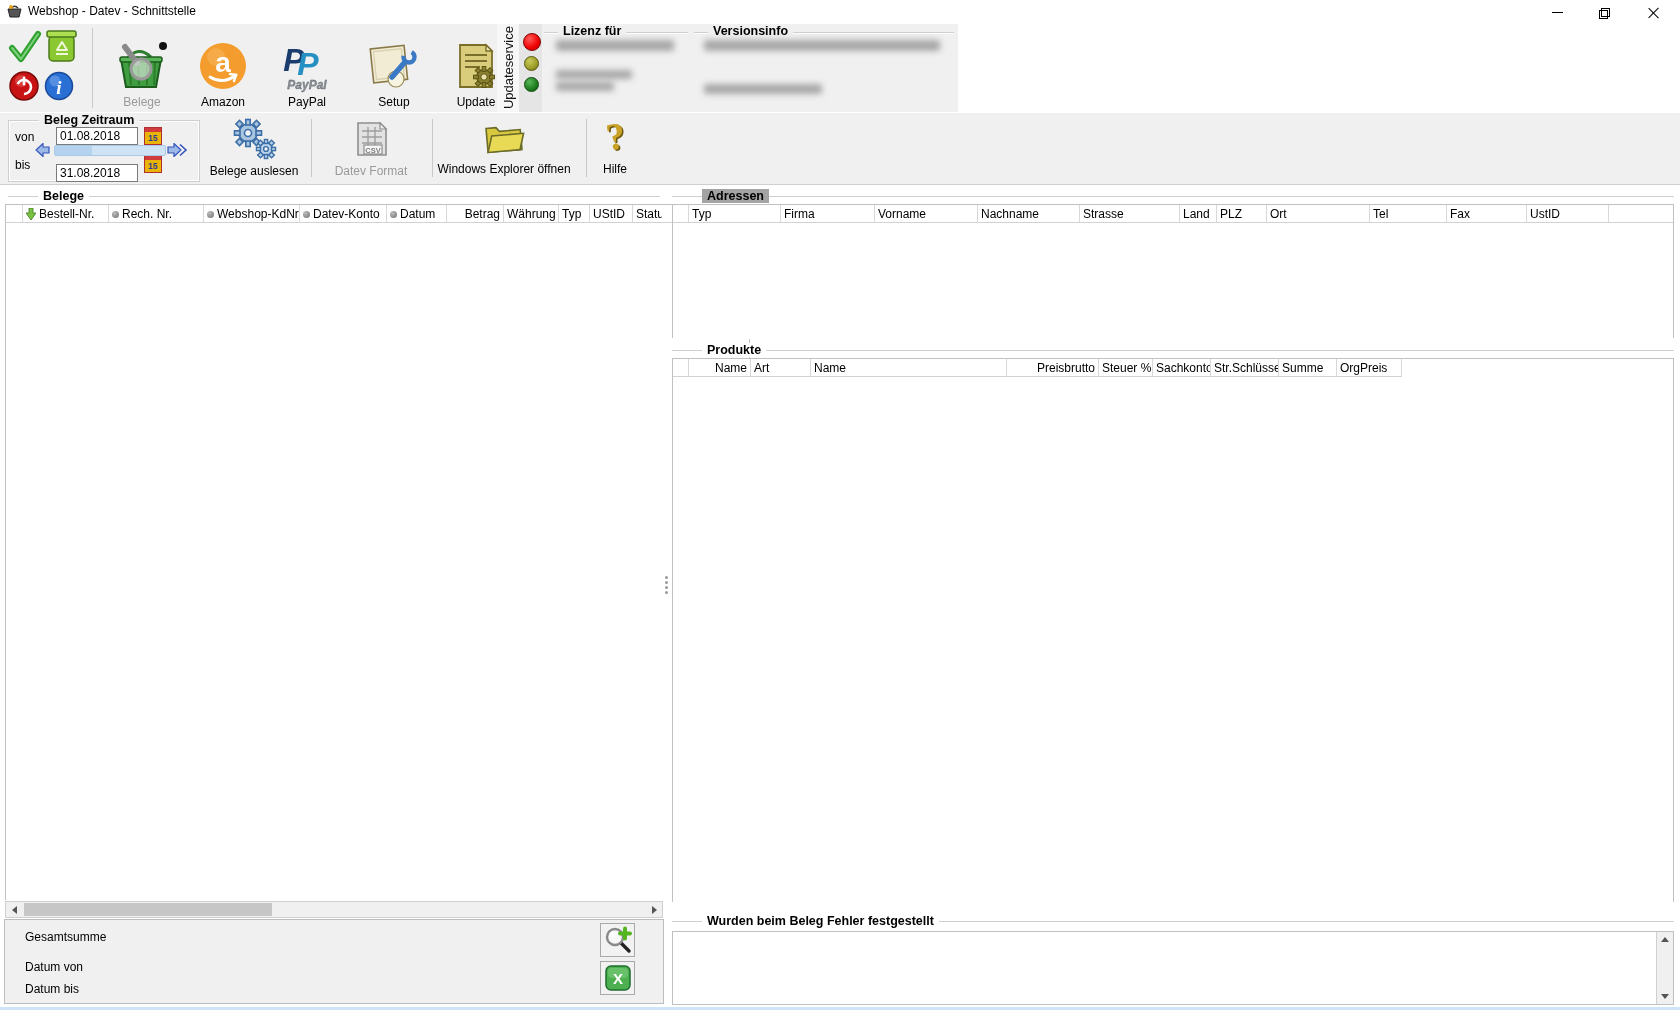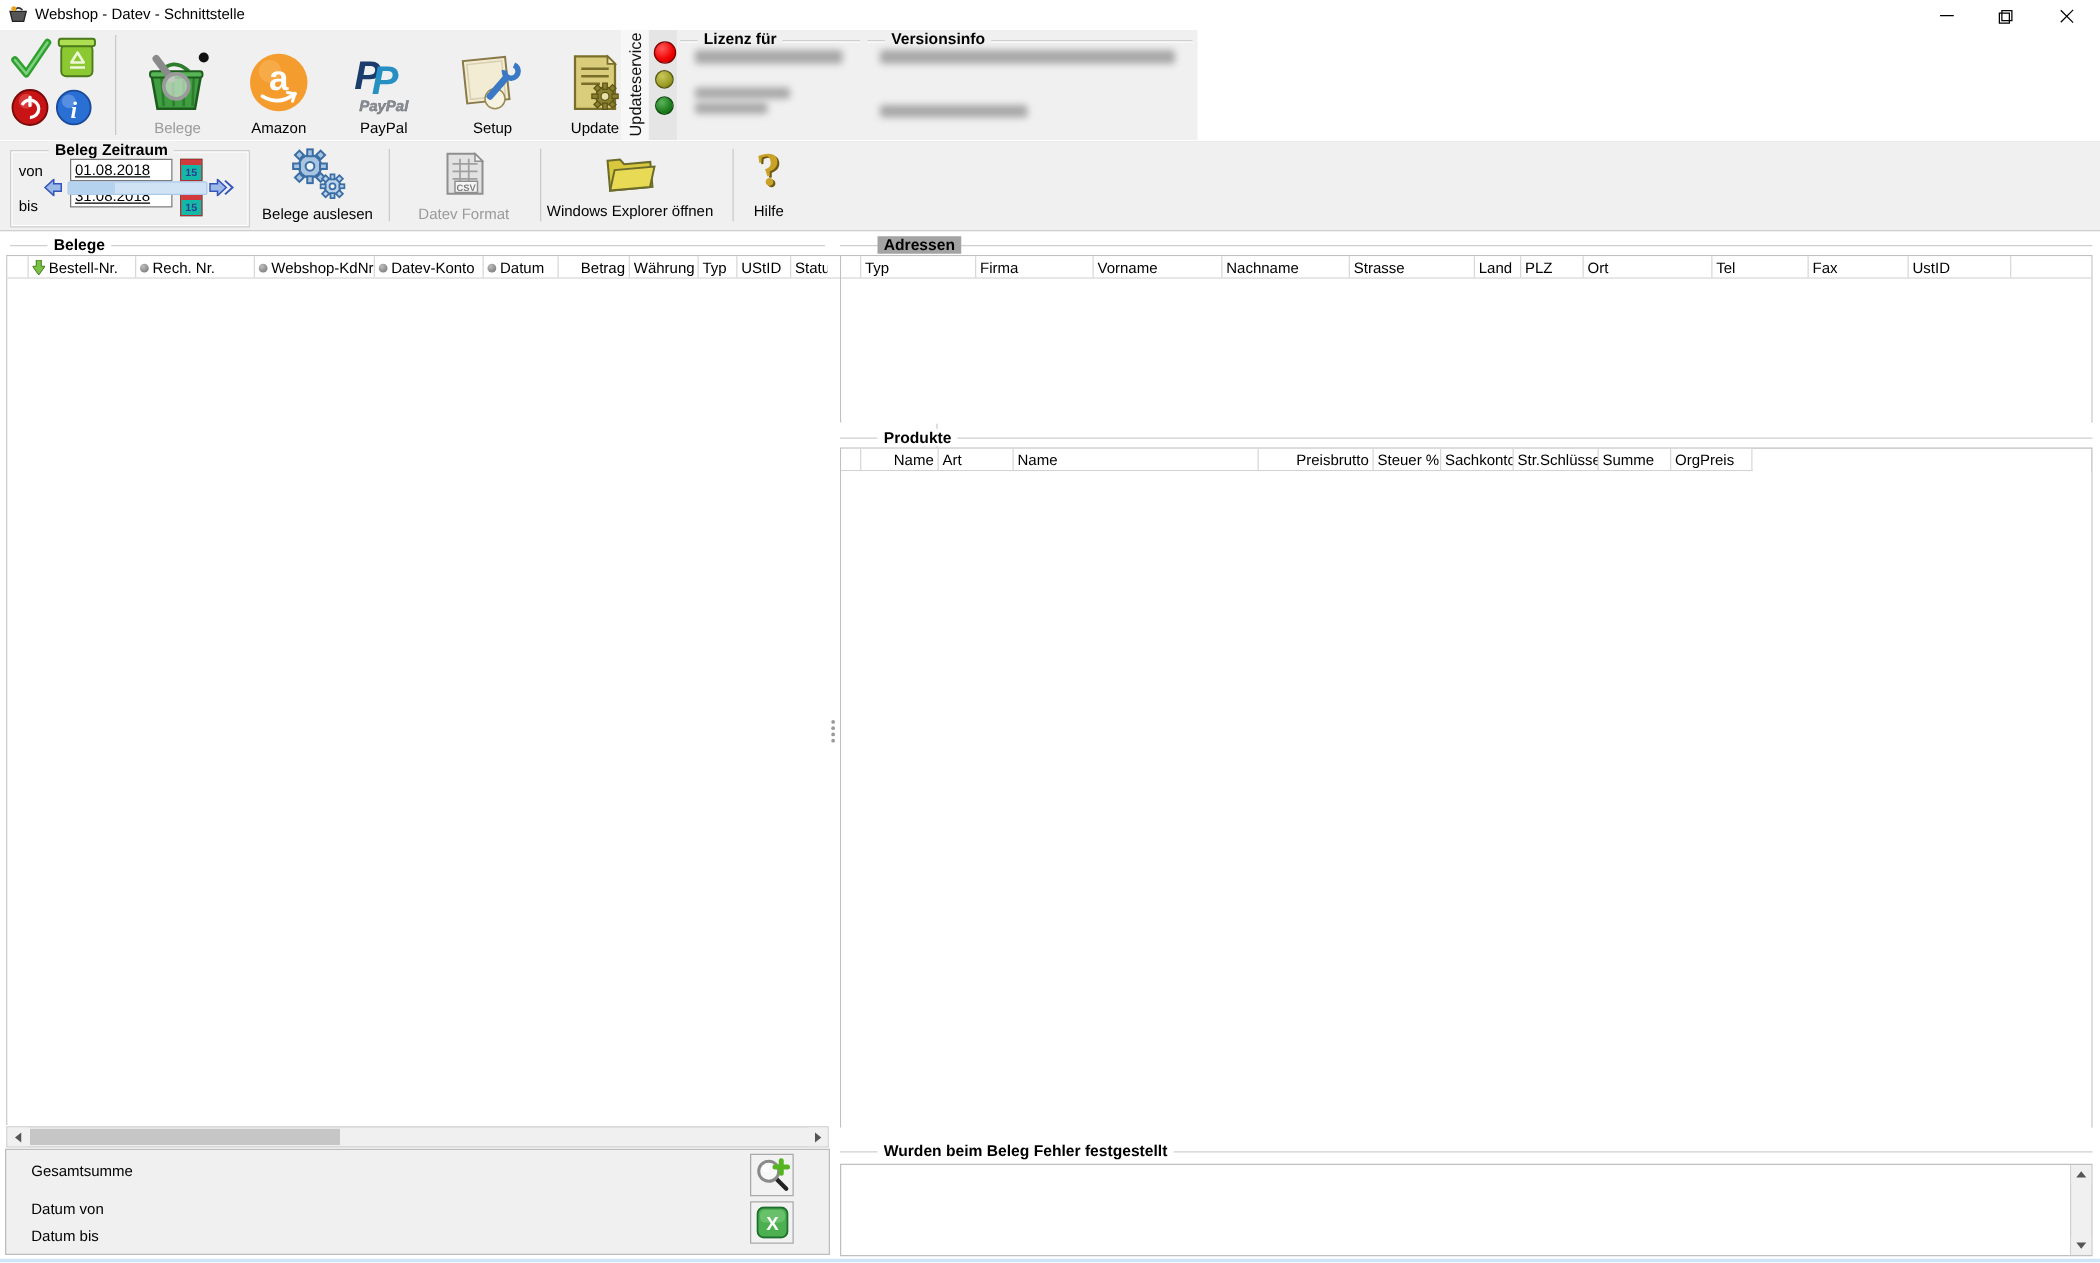--- a/index.html
+++ b/index.html
@@ -35,22 +35,22 @@
   .dot.olive{width:13px;height:13px;left:5px;top:32px;background:radial-gradient(circle at 35% 30%,#c9c95a,#9d9d28 60%,#6f6f10);border:1px solid #55550c;}
   .dot.green{width:13px;height:13px;left:5px;top:53px;background:radial-gradient(circle at 35% 30%,#5ab55a,#1e7d1e 60%,#0f5a0f);border:1px solid #0a4a0a;}
   .lic-panel{left:542px;top:0;width:416px;height:88px;background:#f0f0f0;}
   .group-line{position:absolute;border-top:1px solid #cfcfcf;box-shadow:0 1px 0 #ffffff;}
   .group-title{position:absolute;font-weight:bold;font-size:12.5px;padding:0 5px;white-space:nowrap;}
   .blurbar{position:absolute;background:#8f8f8f;border-radius:2px;filter:blur(3px);opacity:.75;}
   
   .tb2{left:0;top:113px;width:1680px;height:71px;background:#f0f0f0;border-bottom:1px solid #cfcfcf;}
   .gbox{position:absolute;border:1px solid #cfcfcf;box-shadow:inset 0 0 0 1px #ffffff;}
   .fld-lbl{position:absolute;font-size:12px;}
-  .dateinput{position:absolute;width:82px;height:18px;border:1px solid #7a7a7a;background:#fff;font-family:"Liberation Sans",sans-serif;font-size:12px;padding:0 3px;box-sizing:border-box;text-decoration:underline;}
-  .calbtn{position:absolute;width:18px;height:18px;background:#14b8a6;border:1px solid #b03030;box-sizing:border-box;cursor:pointer;}
+  .dateinput{position:absolute;width:82px;height:18px;border:1px solid #7a7a7a;background:#fff;font-family:"Liberation Sans",sans-serif;font-size:12px;padding:0 3px;box-sizing:border-box;}
+  .calbtn{position:absolute;width:18px;height:18px;background:#eab308;border:1px solid #b03030;box-sizing:border-box;cursor:pointer;}
   .calbtn .band{position:absolute;left:0;top:0;width:100%;height:4px;background:#d23b3b;}
   .calbtn .day{position:absolute;left:0;top:5px;width:100%;text-align:center;font-size:8.5px;font-weight:bold;color:#2b3c8f;}
   .slider{position:absolute;height:9px;background:#cfe3f5;border:1px solid #aac8e8;border-radius:2px;}
   .slider .seg{position:absolute;left:0;top:0;height:100%;width:34%;background:#b5d2ee;}
   .act{position:absolute;display:flex;flex-direction:column;align-items:center;cursor:pointer;}
   .act .lbl{margin-top:3px;font-size:12px;white-space:nowrap;}
   .act .lbl.dis{color:#9a9a9a;}
   
   .tablebox{position:absolute;background:#fff;border:1px solid #c0c0c0;box-sizing:border-box;}
   .thead{display:flex;height:17px;border-bottom:1px solid #d2d2d2;background:#fff;align-items:center;}
@@ -229,21 +229,21 @@
 
     <div class="gbox" style="left:8px;top:7px;width:190px;height:60px">
       <div class="group-title" style="left:30px;top:-8px;background:#f0f0f0">Beleg Zeitraum</div>
       <div class="fld-lbl" style="left:6px;top:9px">von</div>
       <input class="dateinput" style="left: 47px; top: 6px;" value="01.08.2018">
       <div class="calbtn" style="left:135px;top:6px">
         <span class="band"></span>
         <span class="day">15</span>
       </div>
       <div class="fld-lbl" style="left:6px;top:37px">bis</div>
-      <input class="dateinput" style="left: 47px; top: 27px;" value="31.08.2018">
+      <input class="dateinput" style="left: 47px; top: 43px;" value="31.08.2018">
       <div class="calbtn" style="left:135px;top:34px">
         <span class="band"></span>
         <span class="day">15</span>
       </div>
 
       <svg class="abs" style="left:26px;top:22px" width="16" height="14" viewBox="0 0 16 14">
         <path d="M14 4 L8 4 L8 0.5 L1 7 L8 13.5 L8 10 L14 10 Z" fill="#9db9e8" stroke="#3355bb" stroke-width="1.2"></path>
       </svg>
       <div class="slider" style="left:45px;top:24px;width:110px">
           <span class="seg"></span>

